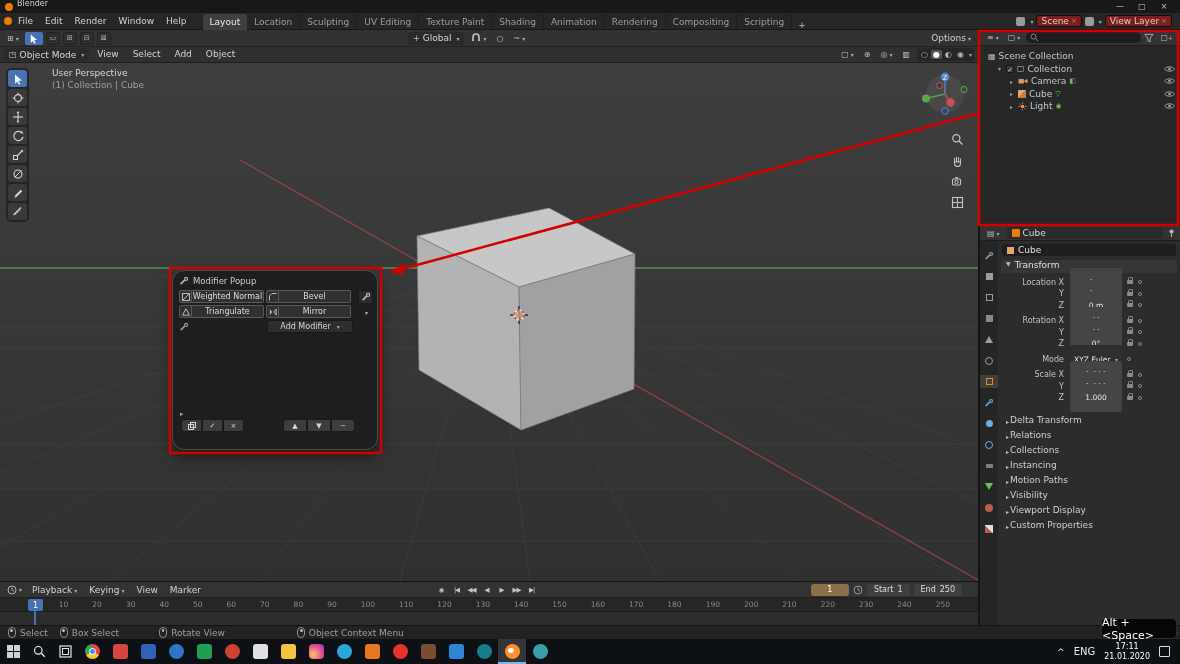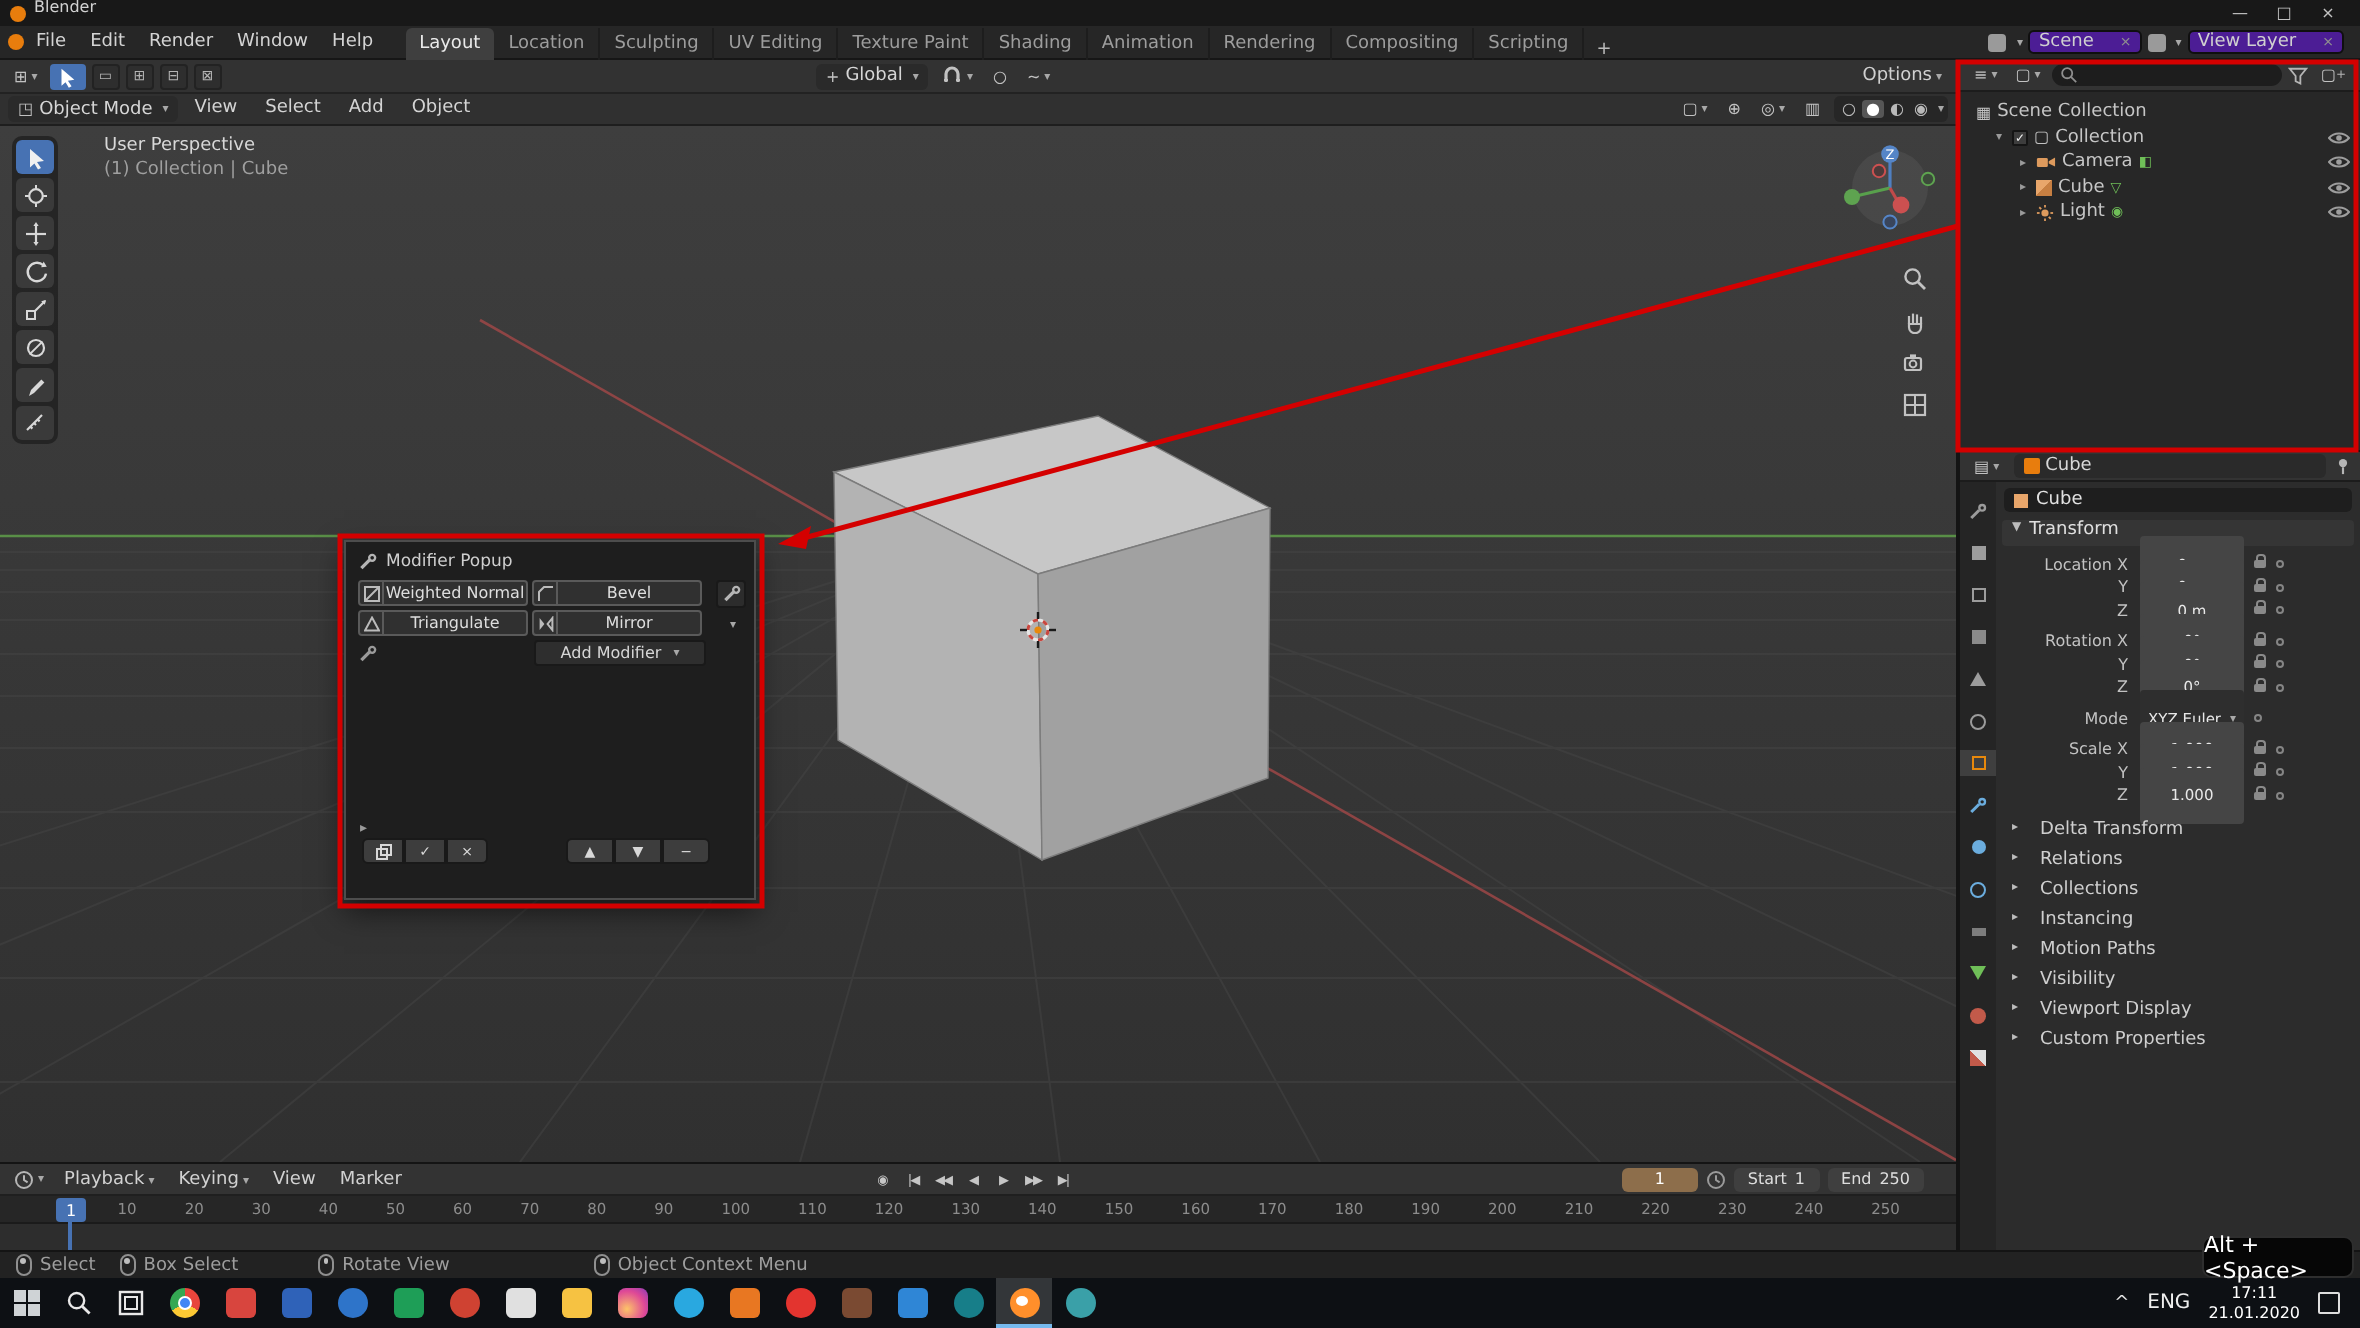--- a/index.html
+++ b/index.html
@@ -18,21 +18,21 @@
 .win-btn{width:22px;height:13px;display:flex;align-items:center;justify-content:center;color:#c2c2c2;font-size:8px}
 
 
 .topbar{position:absolute;left:0;top:13px;width:1180px;height:17px;background:#262626;display:flex;align-items:center;border-bottom:1px solid #161616;z-index:5;padding:0 4px}
 .menu-item{padding:0 6px;line-height:17px;color:#d4d4d4}
 .ws-tabs{display:flex;align-items:flex-end;height:17px;margin-left:10px}
 .ws-tab{padding:2px 7px;color:#9d9d9d;border-right:1px solid #1d1d1d;line-height:12px}
 .ws-tab.active{background:#3f3f3f;color:#eaeaea;border-radius:3px 3px 0 0;border-right:none}
 .ws-plus{padding:0 6px;color:#bbb}
 .top-right{margin-left:auto;display:flex;align-items:center;gap:3px;padding-right:4px}
-.sel-field{display:flex;align-items:center;gap:13px;background:#4c1d95;border:1px solid #0f0f0f;border-radius:3px;height:12px;padding:0 4px;color:#d0d0d0}
+.sel-field{display:flex;align-items:center;gap:2px;background:#7f1d1d;border:1px solid #0f0f0f;border-radius:3px;height:12px;padding:0 4px;color:#d0d0d0}
 .sel-field .x{font-size:7px;color:#8f8f8f}
 .mini-ic{width:9px;height:9px;background:#9a9a9a;border-radius:2px;display:inline-block}
 
 
 .viewport{position:absolute;left:0;top:30px;width:978px;height:551px;background:#383838}
 .tool-header{position:absolute;left:0;top:0;width:100%;height:17px;background:#323232;border-bottom:1px solid #222;display:flex;align-items:center;gap:3px;padding:0 4px;z-index:3}
 .hbtn{display:flex;align-items:center;padding:1px 3px;border-radius:2px}
 .hfield{display:flex;align-items:center;gap:3px;background:#2a2a2a;border-radius:3px;height:13px;padding:0 5px;color:#d6d6d6}
 .tool-active{width:18px;height:13px;background:#4772b3;border-radius:2px;display:flex;align-items:center;justify-content:center}
 .mini-btn{width:14px;height:13px;background:#2e2e2e;border:1px solid #222;border-radius:2px;display:flex;align-items:center;justify-content:center;color:#b5b5b5;font-size:7px}
@@ -46,21 +46,21 @@
 .vp-canvas{position:absolute;left:0;top:33px;width:978px;height:518px;overflow:hidden}
 .vp-toolbar{position:absolute;left:6px;top:5px;display:flex;flex-direction:column;gap:2px;background:rgba(30,30,30,.75);padding:2px;border-radius:5px;z-index:4}
 .tool{width:19px;height:17px;border-radius:3px;background:#3a3a3a;display:flex;align-items:center;justify-content:center}
 .tool.active{background:#4772b3}
 .vp-text{position:absolute;left:52px;top:5px;color:#d8d8d8;z-index:4}
 .vp-text2{position:absolute;left:52px;top:17px;color:#9f9f9f;z-index:4}
 .gizmo{position:absolute;right:6px;top:4px;z-index:4}
 .nav-icons{position:absolute;right:14px;top:70px;display:flex;flex-direction:column;gap:8px;z-index:4}
 
 
-.popup{position:absolute;left:172px;top:270px;width:206px;height:180px;background:#1e1e1e;border:1px solid #4d4d4d;border-radius:0;box-shadow:0 6px 14px rgba(0,0,0,.55);padding:5px 6px;z-index:40}
+.popup{position:absolute;left:172px;top:270px;width:206px;height:180px;background:#1e1e1e;border:1px solid #4d4d4d;border-radius:12px;box-shadow:0 6px 14px rgba(0,0,0,.55);padding:5px 6px;z-index:40}
 .pp-title{display:flex;align-items:center;gap:4px;color:#cfcfcf;font-size:8.5px;margin-bottom:4px}
 .pp-grid{position:relative;width:194px}
 .pp-row{display:flex;gap:2px;margin-bottom:2px;width:174px}
 .pp-cell{display:flex}
 .pp-ibtn{width:13px;height:13px;background:#303030;border:1px solid #5a5a5a;border-radius:2px 0 0 2px;display:flex;align-items:center;justify-content:center}
 .pp-btn{width:72px;height:13px;background:#303030;border:1px solid #5a5a5a;border-left:none;border-radius:0 2px 2px 0;color:#dedede;font-size:8px;display:flex;align-items:center;justify-content:center}
 .pp-side{position:absolute;right:0;top:0;display:flex;flex-direction:column;gap:5px;align-items:center}
 .pp-sbtn{width:15px;height:14px;background:#2c2c2c;border:1px solid #191919;border-radius:2px;display:flex;align-items:center;justify-content:center}
 .pp-row3{display:flex;align-items:center;width:174px;margin-top:1px}
 .pp-add{margin-left:auto;width:86px;height:13px;background:#2e2e2e;border:1px solid #191919;border-radius:2px;color:#d6d6d6;font-size:8px;display:flex;align-items:center;justify-content:center;gap:4px}
@@ -106,21 +106,21 @@
 .prows{padding:2px 5px 2px 0}
 .prow{display:flex;align-items:center;height:10.5px;margin-bottom:1px}
 .prow.gap{margin-top:5px}
 .plabel{width:72px;text-align:right;padding-right:6px;color:#c2c2c2;font-size:8px;white-space:nowrap}
 .pfield{width:52px;height:28px;background:#454545;border-radius:2px;color:#e8e8e8;display:flex;align-items:center;justify-content:center;font-size:7.5px}
 .pfield.drop{background:#2e2e2e;justify-content:space-between;padding:0 4px}
 .lock{width:6px;height:4px;background:#8a8a8a;border-radius:1px;position:relative;margin-left:5px}
 .lock::before{content:"";position:absolute;top:-3px;left:1px;width:3px;height:3px;border:1px solid #8a8a8a;border-bottom:none;border-radius:2px 2px 0 0}
 .dec{width:4px;height:4px;border:1px solid #858585;border-radius:50%;margin-left:5px}
 .sections{padding:4px 0 0 0}
-.sec-row{height:15px;display:flex;align-items:flex-start;gap:11px;padding-left:8px;color:#cfcfcf}
+.sec-row{height:15px;display:flex;align-items:flex-end;gap:1px;padding-left:8px;color:#cfcfcf}
 
 
 .timeline{position:absolute;left:0;top:581px;width:978px;height:44px;background:#2a2a2a;border-top:1px solid #141414;z-index:3}
 .tl-header{position:relative;height:16px;background:#333;display:flex;align-items:center;gap:2px;padding:0 4px;border-bottom:1px solid #1f1f1f}
 .tl-menu{padding:0 5px;color:#d2d2d2}
 .transport{position:absolute;left:435px;top:1px;display:flex;gap:2px;align-items:center}
 .tbtn{min-width:13px;height:13px;display:flex;align-items:center;justify-content:center;color:#c6c6c6;font-size:6.5px;letter-spacing:-1px}
 .tl-right{margin-left:auto;display:flex;align-items:center;gap:4px;padding-right:12px}
 .frame-field{width:38px;height:12px;background:#8d6e4b;border-radius:3px;color:#fff;font-size:8px;display:flex;align-items:center;justify-content:center}
 .range-field{height:12px;background:#3f3f3f;border-radius:3px;color:#dedede;font-size:8px;display:flex;align-items:center;justify-content:center;gap:4px;padding:0 7px}

